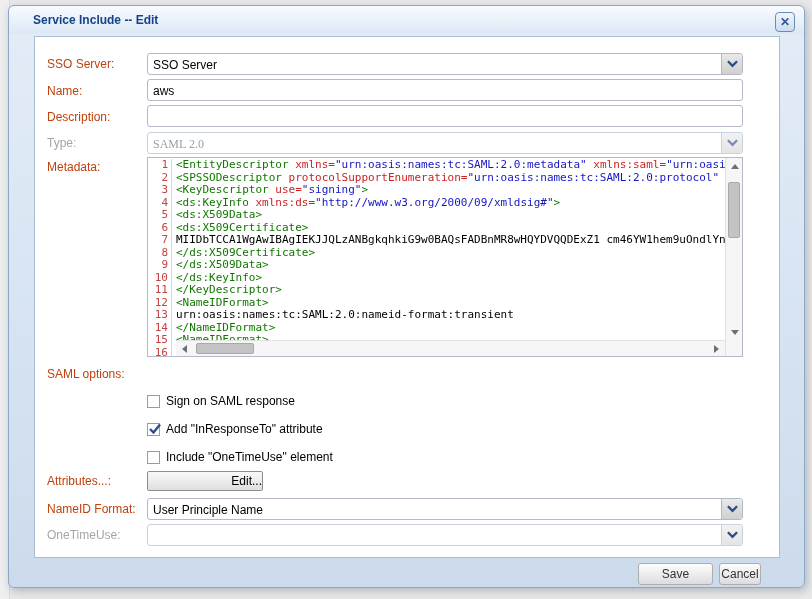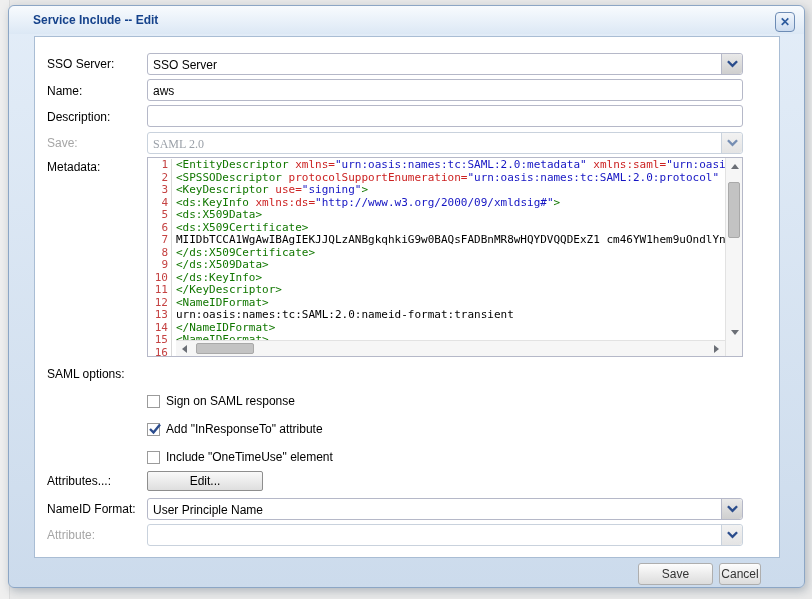--- a/index.html
+++ b/index.html
@@ -39,21 +39,21 @@
     color:#2d5b9e; font-weight:bold; font-size:12px;
     text-align:center; line-height:18px; cursor:pointer;
   }
   .panel {
     position:absolute; left:25px; top:30px; width:746px; height:522px;
     background:#fff; border:1px solid #a9bdd4;
   }
   
   .f-label {
     position:absolute; left:12px; width:100px;
-    color:#000000; font-size:12px;
+    color:#c2410c; font-size:12px;
   }
   .f-label.disabled { color:#a6a6a6; }
   .field {
     position:absolute; left:112px; width:596px; height:22px;
     border:1px solid #b5b8c8; border-radius:3px; background:#fff;
   }
   .field .val {
     position:absolute; left:5px; top:4px; right:24px;
     color:#000; white-space:nowrap; overflow:hidden;
   }
@@ -116,21 +116,21 @@
     margin-right:6px; position:relative; cursor:pointer; flex:none;
   }
   .cb svg { display:none; position:absolute; left:0; top:-2px; }
   .cb.checked svg { display:block; }
   .cb-label { color:#000; font-size:12px; cursor:default; }
   
   .edit-btn {
     position:absolute; left:112px; top:434px; width:116px; height:20px;
     border:1px solid #8e8e8e; border-radius:2px;
     background:linear-gradient(#f9f9f9,#dedede);
-    font-size:12px; color:#000; text-align:center; line-height:18px; cursor:pointer;
+    font-size:12px; color:#000; text-align:right; line-height:18px; cursor:pointer;
   }
   .footer-btn {
     position:absolute; height:22px; border:1px solid #aeaeae; border-radius:3px;
     background:linear-gradient(#fdfdfd,#dcdcdc);
     font-size:12px; color:#333; text-align:center; line-height:20px; cursor:pointer;
   }
   .save-btn   { left:629px; top:557px; width:75px;text-align:center; }
   .cancel-btn { left:710px; top:557px; width:42px; }
 </style>
 </head>
@@ -159,21 +159,21 @@
     <label class="f-label" style="top:47px">Name:</label>
     <div class="field" style="top:42px">
       <span class="val">aws</span>
     </div>
 
     <label class="f-label" style="top:73px">Description:</label>
     <div class="field" style="top:68px">
       <span class="val"></span>
     </div>
 
-    <label class="f-label disabled" style="top:99px">Save:</label>
+    <label class="f-label disabled" style="top:99px">Type:</label>
     <div class="field disabled" style="top:95px">
       <span class="val">SAML 2.0</span>
       <span class="trigger">
         <svg class="chev" viewBox="0 0 12 8">
             <path d="M1 1 L6 6 L11 1" fill="none" stroke="#4f6fa0" stroke-width="2.6" opacity="0.75"></path>
           </svg>
       </span>
     </div>
 
     <label class="f-label" style="top:123px">Metadata:</label>
@@ -249,21 +249,21 @@
     <label class="f-label" style="top:465px">NameID Format:</label>
     <div class="field" style="top:461px">
       <span class="val">User Principle Name</span>
       <span class="trigger">
         <svg class="chev" viewBox="0 0 12 8">
             <path d="M1 1 L6 6 L11 1" fill="none" stroke="#2b4d8c" stroke-width="2.6"></path>
           </svg>
       </span>
     </div>
 
-    <label class="f-label disabled" style="top:491px">Attribute:</label>
+    <label class="f-label disabled" style="top:491px">OneTimeUse:</label>
     <div class="field disabled" style="top:487px">
       <span class="val"></span>
       <span class="trigger">
         <svg class="chev" viewBox="0 0 12 8">
             <path d="M1 1 L6 6 L11 1" fill="none" stroke="#2b4d8c" stroke-width="2.6"></path>
           </svg>
       </span>
     </div>
   </div>
 

